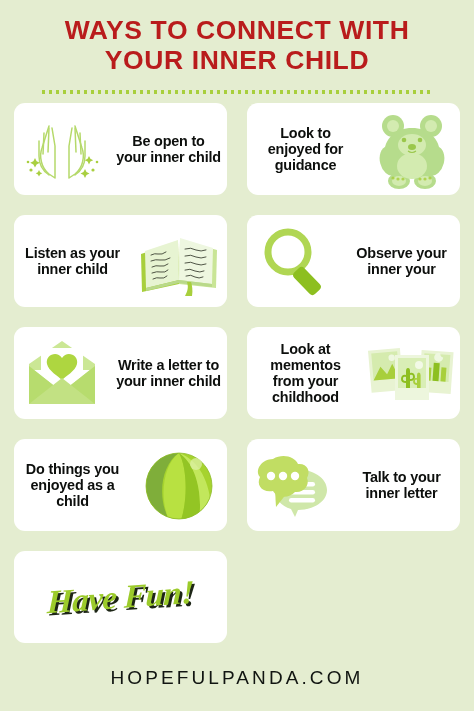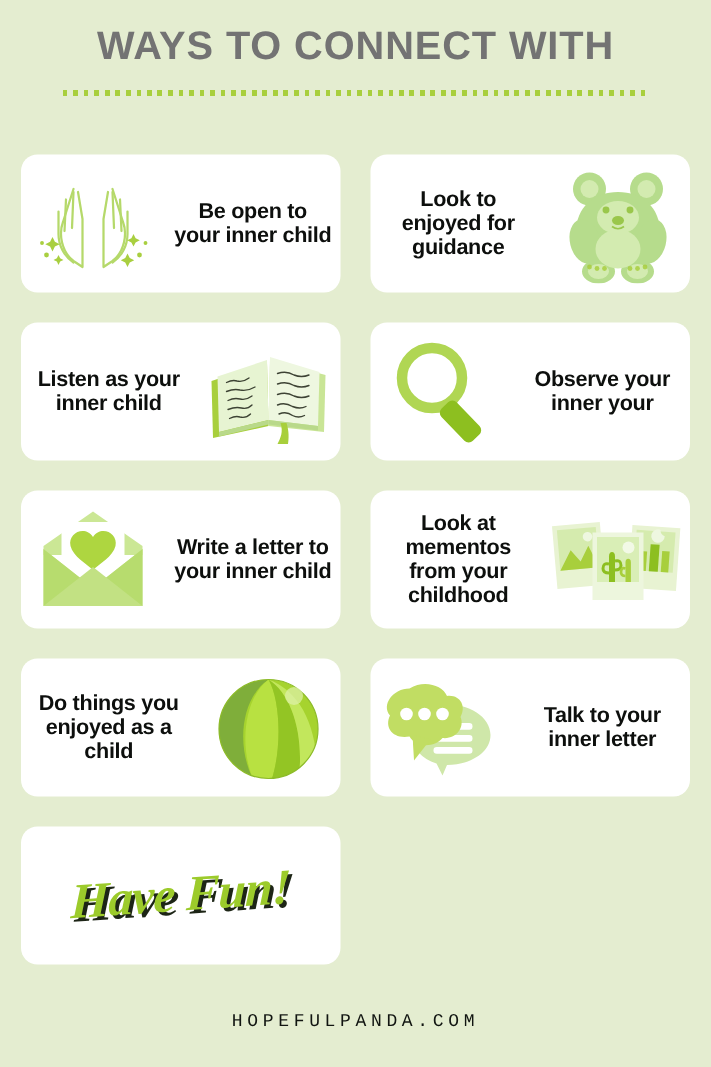--- a/index.html
+++ b/index.html
@@ -26,21 +26,21 @@
   .header {
     padding: 16px 26px 0 26px;
     text-align: center;
   }
   .title {
     font-family: "Liberation Sans", sans-serif;
     font-weight: bold;
     font-size: 26.5px;
     line-height: 1.13;
     letter-spacing: 0.6px;
-    color: #737373;
+    color: #b91c1c;
     text-transform: uppercase;
     margin: 0;
     padding: 0 6px;
   }
   .divider {
     margin: 14px 16px 0 16px;
     height: 4px;
     background-image: repeating-linear-gradient(
         to right,
         #a8cf3c 0px, #a8cf3c 3px,
@@ -107,37 +107,38 @@
 
   
   .footer {
     position: absolute;
     left: 0;
     right: 0;
     bottom: 22px;
     text-align: center;
   }
   .footer-text {
-    font-family: Liberation Mono, monospace;
-    font-size: 12px;
+    font-family: Liberation Sans, sans-serif;
+    font-size: 19px;
     font-weight: normal;
     letter-spacing: 3.1px;
     color: #111511;
   }
 
   svg { display: block; }
 </style>
 </head>
 <body>
 
 <div class="page">
 
   <div class="header">
     <h1 class="title">
       <span>WAYS TO CONNECT WITH</span><br>
+      <span>YOUR INNER CHILD</span>
     </h1>
     <div class="divider"></div>
   </div>
 
   <div class="grid">
 
     <div class="card">
       <div class="icon-wrap">
         <svg width="86" height="66" viewBox="0 0 86 66">
           <g fill="none" stroke="#b5d96a" stroke-width="1.5" stroke-linecap="round" stroke-linejoin="round">

